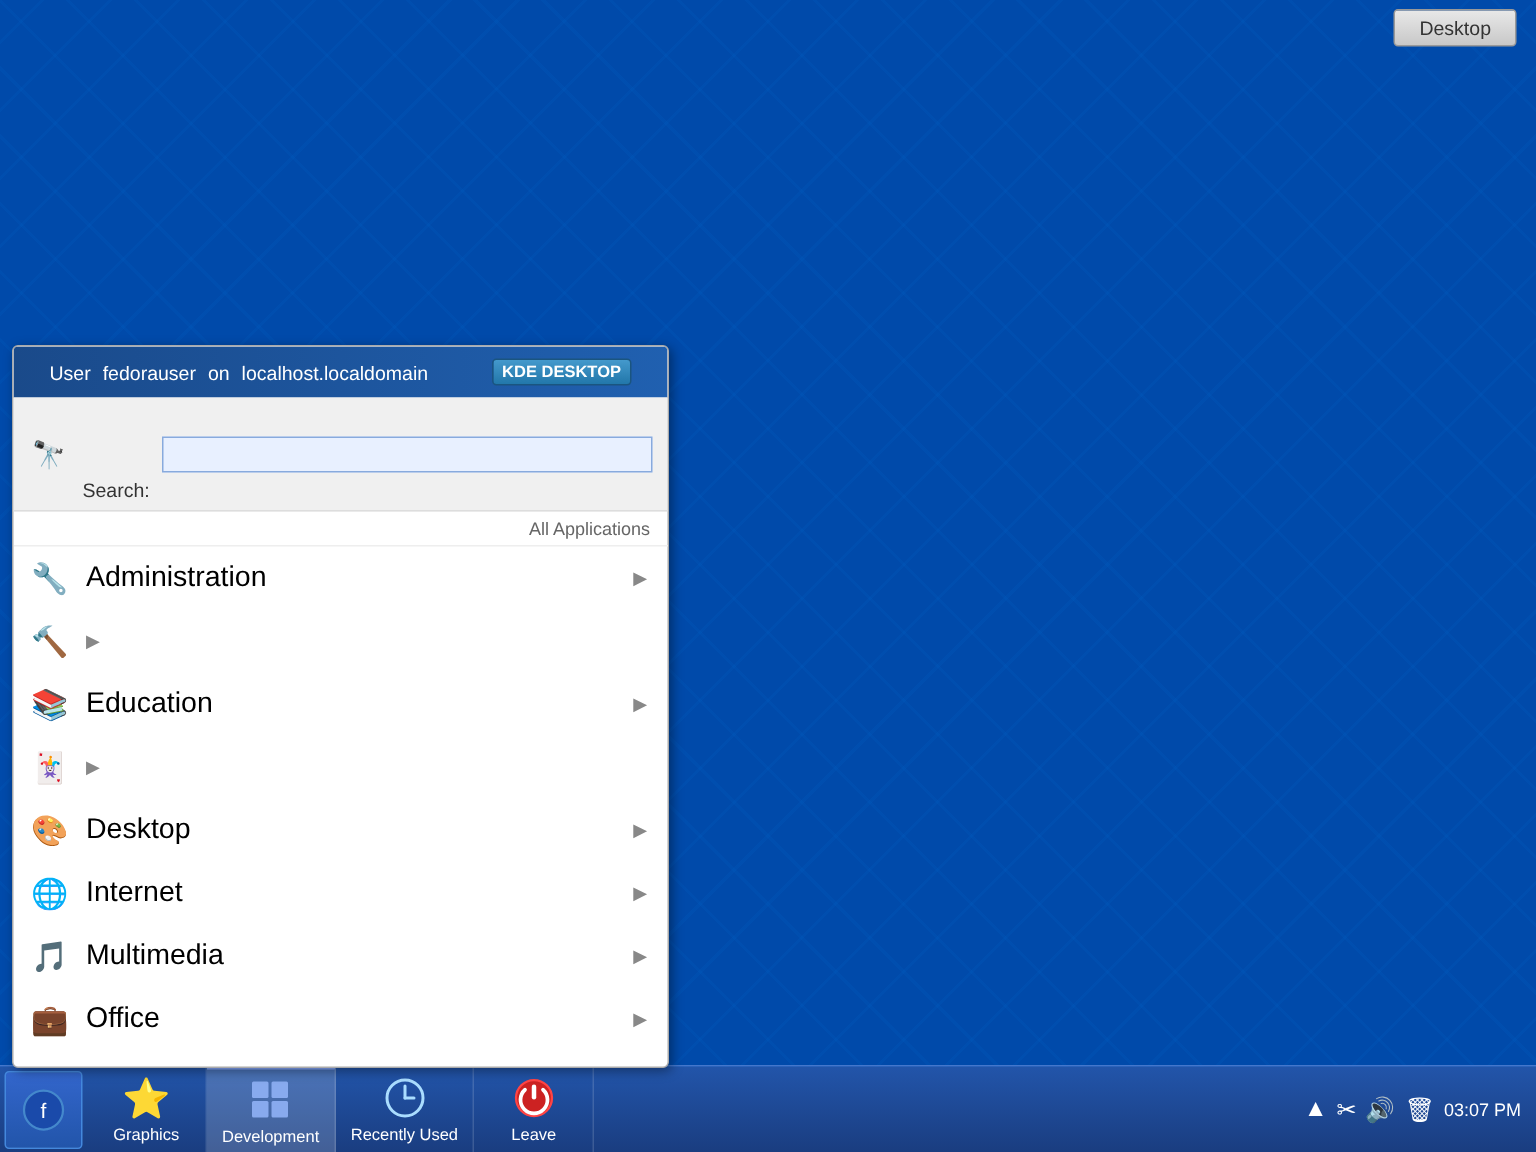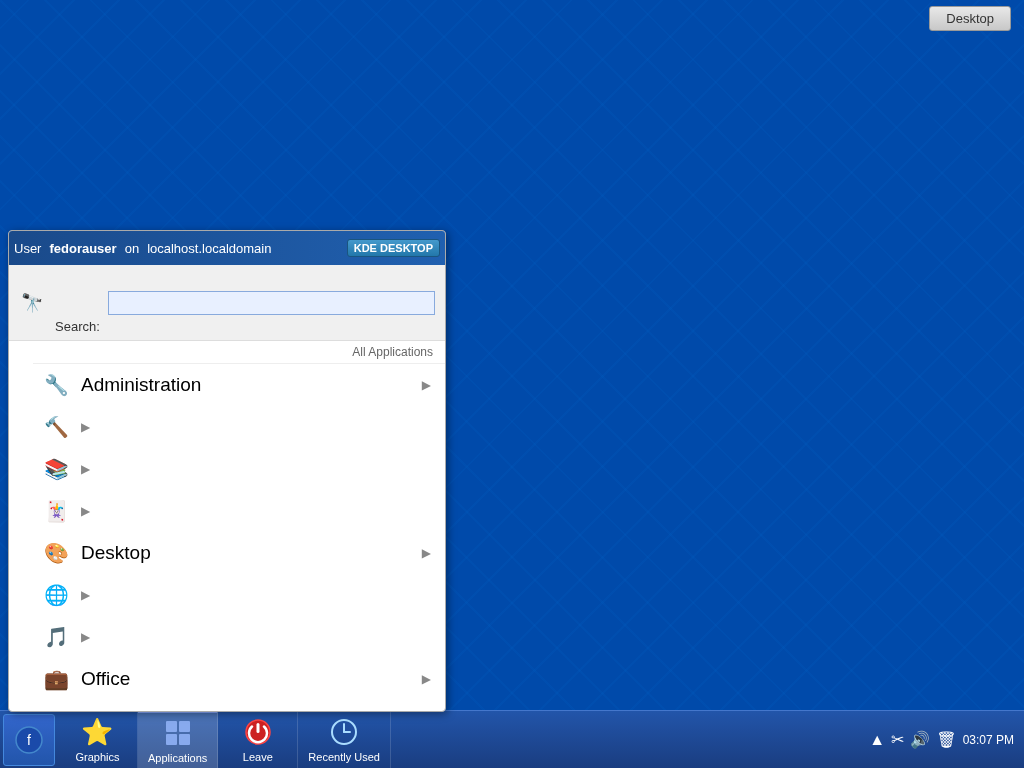--- a/index.html
+++ b/index.html
@@ -67,36 +67,36 @@
       background: white;
       border: 1px solid #aaa;
       border-radius: 4px;
       box-shadow: 2px 2px 8px rgba(0,0,0,0.4);
       z-index: 100;
       overflow: hidden;
     }
 
     .menu-header {
       background: linear-gradient(to right, #1a4a8a, #2060b0);
-      padding: 8px 5px;
+      padding: 8px 24px;
       display: flex;
       align-items: center;
       justify-content: space-between;
     }
 
     .menu-header-left {
       display: flex;
       align-items: center;
       gap: 8px;
       color: white;
       font-size: 13px;
     }
 
     .menu-header-left .username {
-      font-weight: bold;
+      font-weight: normal;
     }
 
     .kde-badge {
       background: linear-gradient(to bottom, #4499cc, #2277aa);
       border: 1px solid #1a5580;
       border-radius: 3px;
       padding: 2px 6px;
       font-size: 11px;
       color: white;
       font-weight: bold;
@@ -133,21 +133,20 @@
       background: #e8f0ff;
       padding: 3px 5px;
       font-size: 13px;
       outline: none;
       height: 24px;
     }
 
     .menu-content {
       display: flex;
       height: 370px;
-      padding-left: 24px;
     }
 
     .menu-list {
       flex: 1;
       overflow-y: scroll;
       overflow-x: hidden;
     }
 
     .menu-list::-webkit-scrollbar {
       width: 14px;
@@ -331,41 +330,44 @@
         <span class="menu-item-arrow">▶</span>
       </div>
 
       <div class="menu-item">
         <div class="menu-item-icon icon-dev">🔨</div>
         <span class="menu-item-arrow">▶</span>
       </div>
 
       <div class="menu-item">
         <div class="menu-item-icon icon-edu">📚</div>
+        <span class="menu-item-label">Education</span>
         <span class="menu-item-arrow">▶</span>
       </div>
 
       <div class="menu-item">
         <div class="menu-item-icon icon-games">🃏</div>
         <span class="menu-item-arrow">▶</span>
       </div>
 
       <div class="menu-item">
         <div class="menu-item-icon icon-graphics">🎨</div>
         <span class="menu-item-label">Desktop</span>
         <span class="menu-item-arrow">▶</span>
       </div>
 
       <div class="menu-item">
         <div class="menu-item-icon icon-internet">🌐</div>
+        <span class="menu-item-label">Internet</span>
         <span class="menu-item-arrow">▶</span>
       </div>
 
       <div class="menu-item">
         <div class="menu-item-icon icon-multimedia">🎵</div>
+        <span class="menu-item-label">Multimedia</span>
         <span class="menu-item-arrow">▶</span>
       </div>
 
       <div class="menu-item">
         <div class="menu-item-icon icon-office">💼</div>
         <span class="menu-item-label">Office</span>
         <span class="menu-item-arrow">▶</span>
       </div>
 
       <div class="menu-item">
@@ -396,45 +398,45 @@
 
     <div class="taskbar-tab active">
       <div class="tab-icon">
         <svg width="30" height="30" viewBox="0 0 30 30">
           <rect x="3" y="3" width="11" height="11" rx="1" fill="#88aaee"></rect>
           <rect x="16" y="3" width="11" height="11" rx="1" fill="#88aaee"></rect>
           <rect x="3" y="16" width="11" height="11" rx="1" fill="#88aaee"></rect>
           <rect x="16" y="16" width="11" height="11" rx="1" fill="#88aaee"></rect>
         </svg>
       </div>
-      <span class="tab-label">Applications</span>
-    </div>
-
+      <span class="tab-label">Development</span>
+    </div>
+
+
+    <div class="taskbar-tab">
+      <div class="tab-icon">
+        <svg width="30" height="30" viewBox="0 0 30 30">
+          <circle cx="15" cy="15" r="12" fill="none" stroke="#aaddff" stroke-width="2"></circle>
+          <line x1="15" y1="15" x2="15" y2="7" stroke="#aaddff" stroke-width="2" stroke-linecap="round"></line>
+          <line x1="15" y1="15" x2="21" y2="15" stroke="#aaddff" stroke-width="2" stroke-linecap="round"></line>
+        </svg>
+      </div>
+      <span class="tab-label">Recently Used</span>
+    </div>
 
     <div class="taskbar-tab">
       <div class="tab-icon">
         <svg width="30" height="30" viewBox="0 0 30 30">
           <circle cx="15" cy="15" r="12" fill="#cc2222" stroke="#ff4444" stroke-width="1.5"></circle>
           <rect x="13.5" y="6" width="3" height="10" rx="1.5" fill="white"></rect>
           <path d="M9 9.5 A9 9 0 1 0 21 9.5" fill="none" stroke="white" stroke-width="2.5" stroke-linecap="round"></path>
         </svg>
       </div>
       <span class="tab-label">Leave</span>
     </div>
-
-    <div class="taskbar-tab">
-      <div class="tab-icon">
-        <svg width="30" height="30" viewBox="0 0 30 30">
-          <circle cx="15" cy="15" r="12" fill="none" stroke="#aaddff" stroke-width="2"></circle>
-          <line x1="15" y1="15" x2="15" y2="7" stroke="#aaddff" stroke-width="2" stroke-linecap="round"></line>
-          <line x1="15" y1="15" x2="21" y2="15" stroke="#aaddff" stroke-width="2" stroke-linecap="round"></line>
-        </svg>
-      </div>
-      <span class="tab-label">Recently Used</span>
-    </div>
   </div>
 
   <div class="system-tray">
     <span class="tray-icon">▲</span>
     <span class="tray-icon">✂</span>
     <span class="tray-icon">🔊</span>
     <span class="tray-icon">🗑</span>
     <span class="tray-time">03:07 PM</span>
   </div>
 </div>

